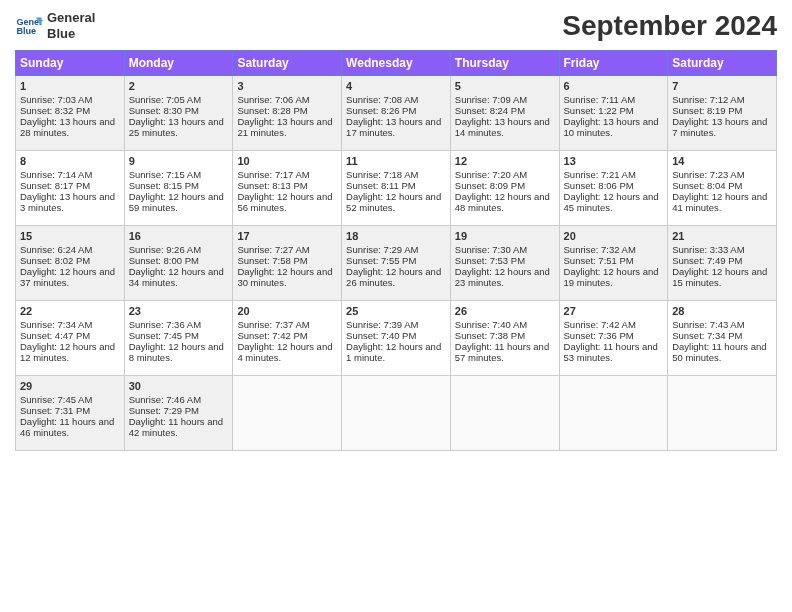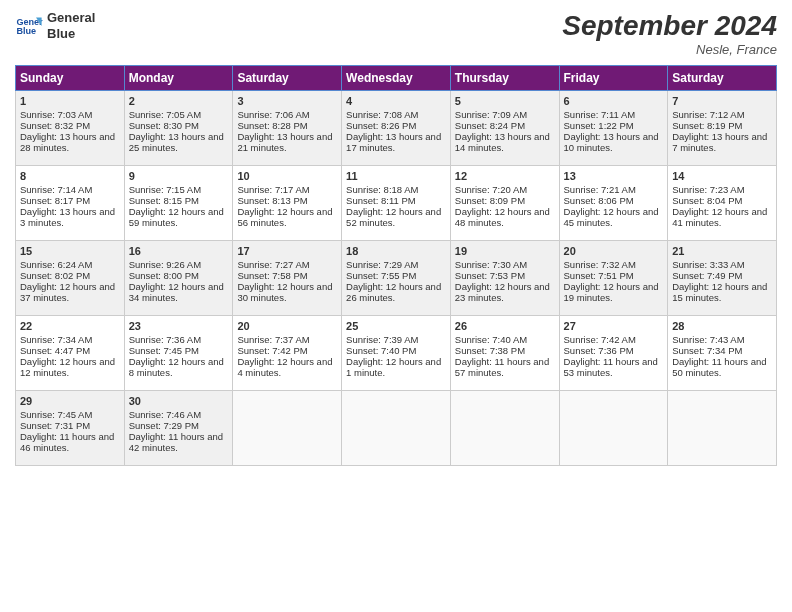--- a/index.html
+++ b/index.html
@@ -32,38 +32,37 @@
       font-weight: bold;
       color: #333;
       line-height: 1.2;
     }
     .logo-icon {
       width: 28px;
       height: 28px;
     }
     .title-block {
       text-align: right;
-      font-style: italic;
     }
     .month-title {
       font-size: 28px;
       font-weight: bold;
       color: #333;
     }
     .location {
       font-size: 13px;
       color: #555;
     }
     table {
       width: 100%;
       border-collapse: collapse;
       table-layout: fixed;
     }
     thead tr {
-      background-color: #701a75;
+      background-color: #8b5cf6;
       color: #fff;
     }
     thead th {
       padding: 5px 4px;
       font-size: 12px;
       font-weight: bold;
       text-align: left;
       border: 1px solid #5588d0;
     }
     tbody tr {
@@ -103,21 +102,20 @@
         <text x="2" y="32" font-size="13" font-weight="bold" fill="#1a4fa0">Blue</text>
         <polygon points="30,8 38,8 38,20" fill="#4a9fd4"></polygon>
       </svg>
       <div class="logo-text">
         <span>General</span>
         <span>Blue</span>
       </div>
     </div>
     <div class="title-block">
       <div class="month-title">September 2024</div>
-      <div class="location">Nesle, France</div>
     </div>
   </div>
 
   <table>
     <thead>
       <tr>
         <th>Sunday</th>
         <th>Monday</th>
         <th>Saturday</th>
         <th>Wednesday</th>
@@ -185,21 +183,21 @@
         <span>Daylight: 12 hours and 59 minutes.</span>
       </td>
           <td>
         <span class="day-num">10</span>
         <span>Sunrise: 7:17 AM</span><br>
         <span>Sunset: 8:13 PM</span><br>
         <span>Daylight: 12 hours and 56 minutes.</span>
       </td>
           <td>
         <span class="day-num">11</span>
-        <span>Sunrise: 8:18 AM</span><br>
+        <span>Sunrise: 7:18 AM</span><br>
         <span>Sunset: 8:11 PM</span><br>
         <span>Daylight: 12 hours and 52 minutes.</span>
       </td>
           <td>
         <span class="day-num">12</span>
         <span>Sunrise: 7:20 AM</span><br>
         <span>Sunset: 8:09 PM</span><br>
         <span>Daylight: 12 hours and 48 minutes.</span>
       </td>
           <td>

